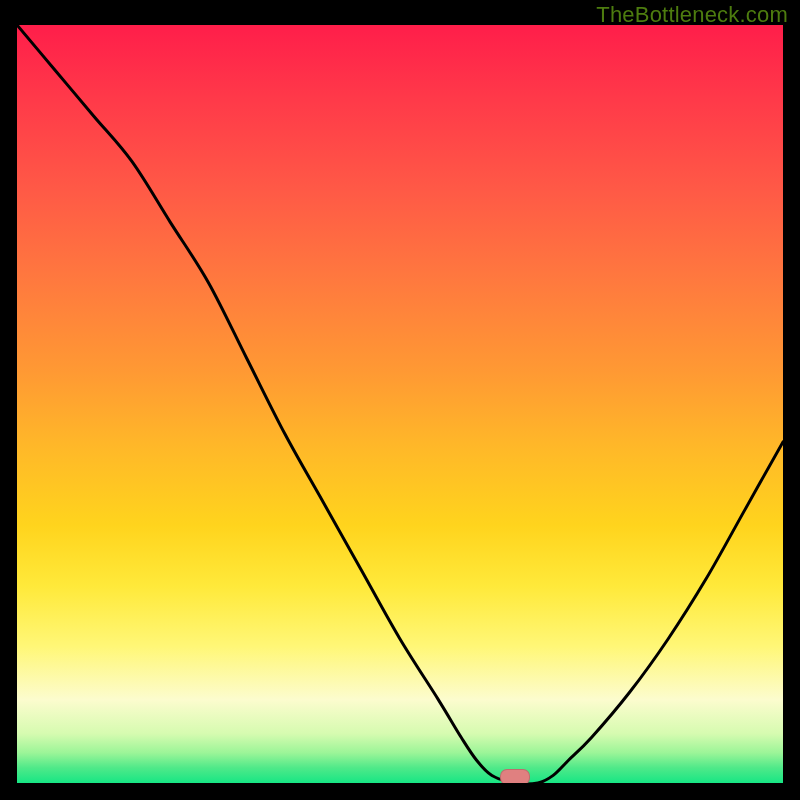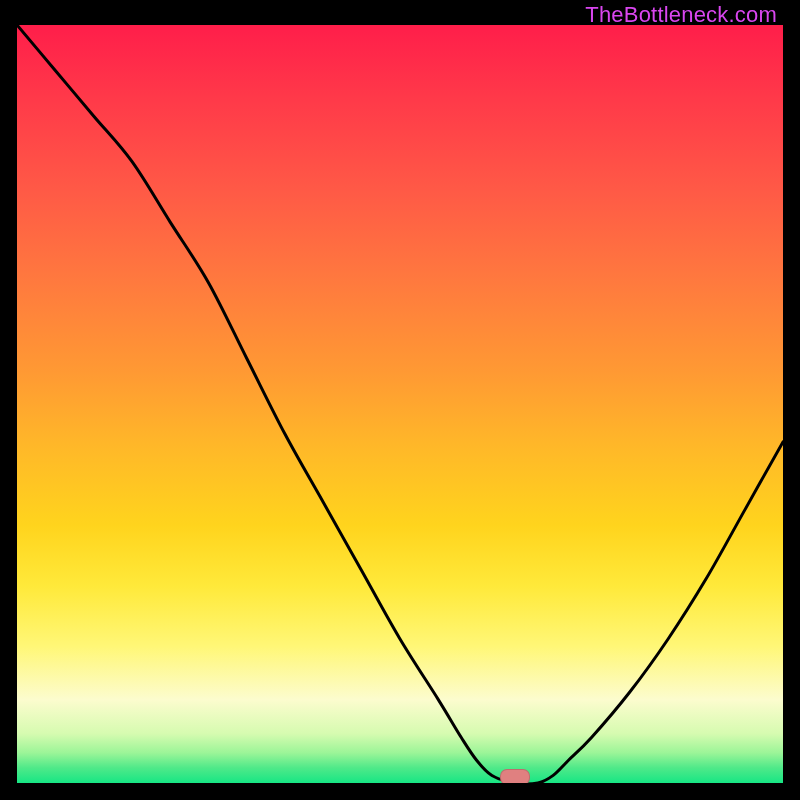--- a/index.html
+++ b/index.html
@@ -13,23 +13,23 @@
   }
   .frame {
     position: relative;
     width: 800px;
     height: 800px;
     background: #000;
   }
   .watermark {
     position: absolute;
     top: 2px;
-    right: 23px;
+    right: 12px;
     font-size: 22px;
-    color: #d946ef;
+    color: #4d7c0f;
     font-weight: 500;
     letter-spacing: 0.2px;
     z-index: 10;
   }
   
   .plot-area {
     position: absolute;
     left: 17px;
     top: 25px;
     width: 766px;   

